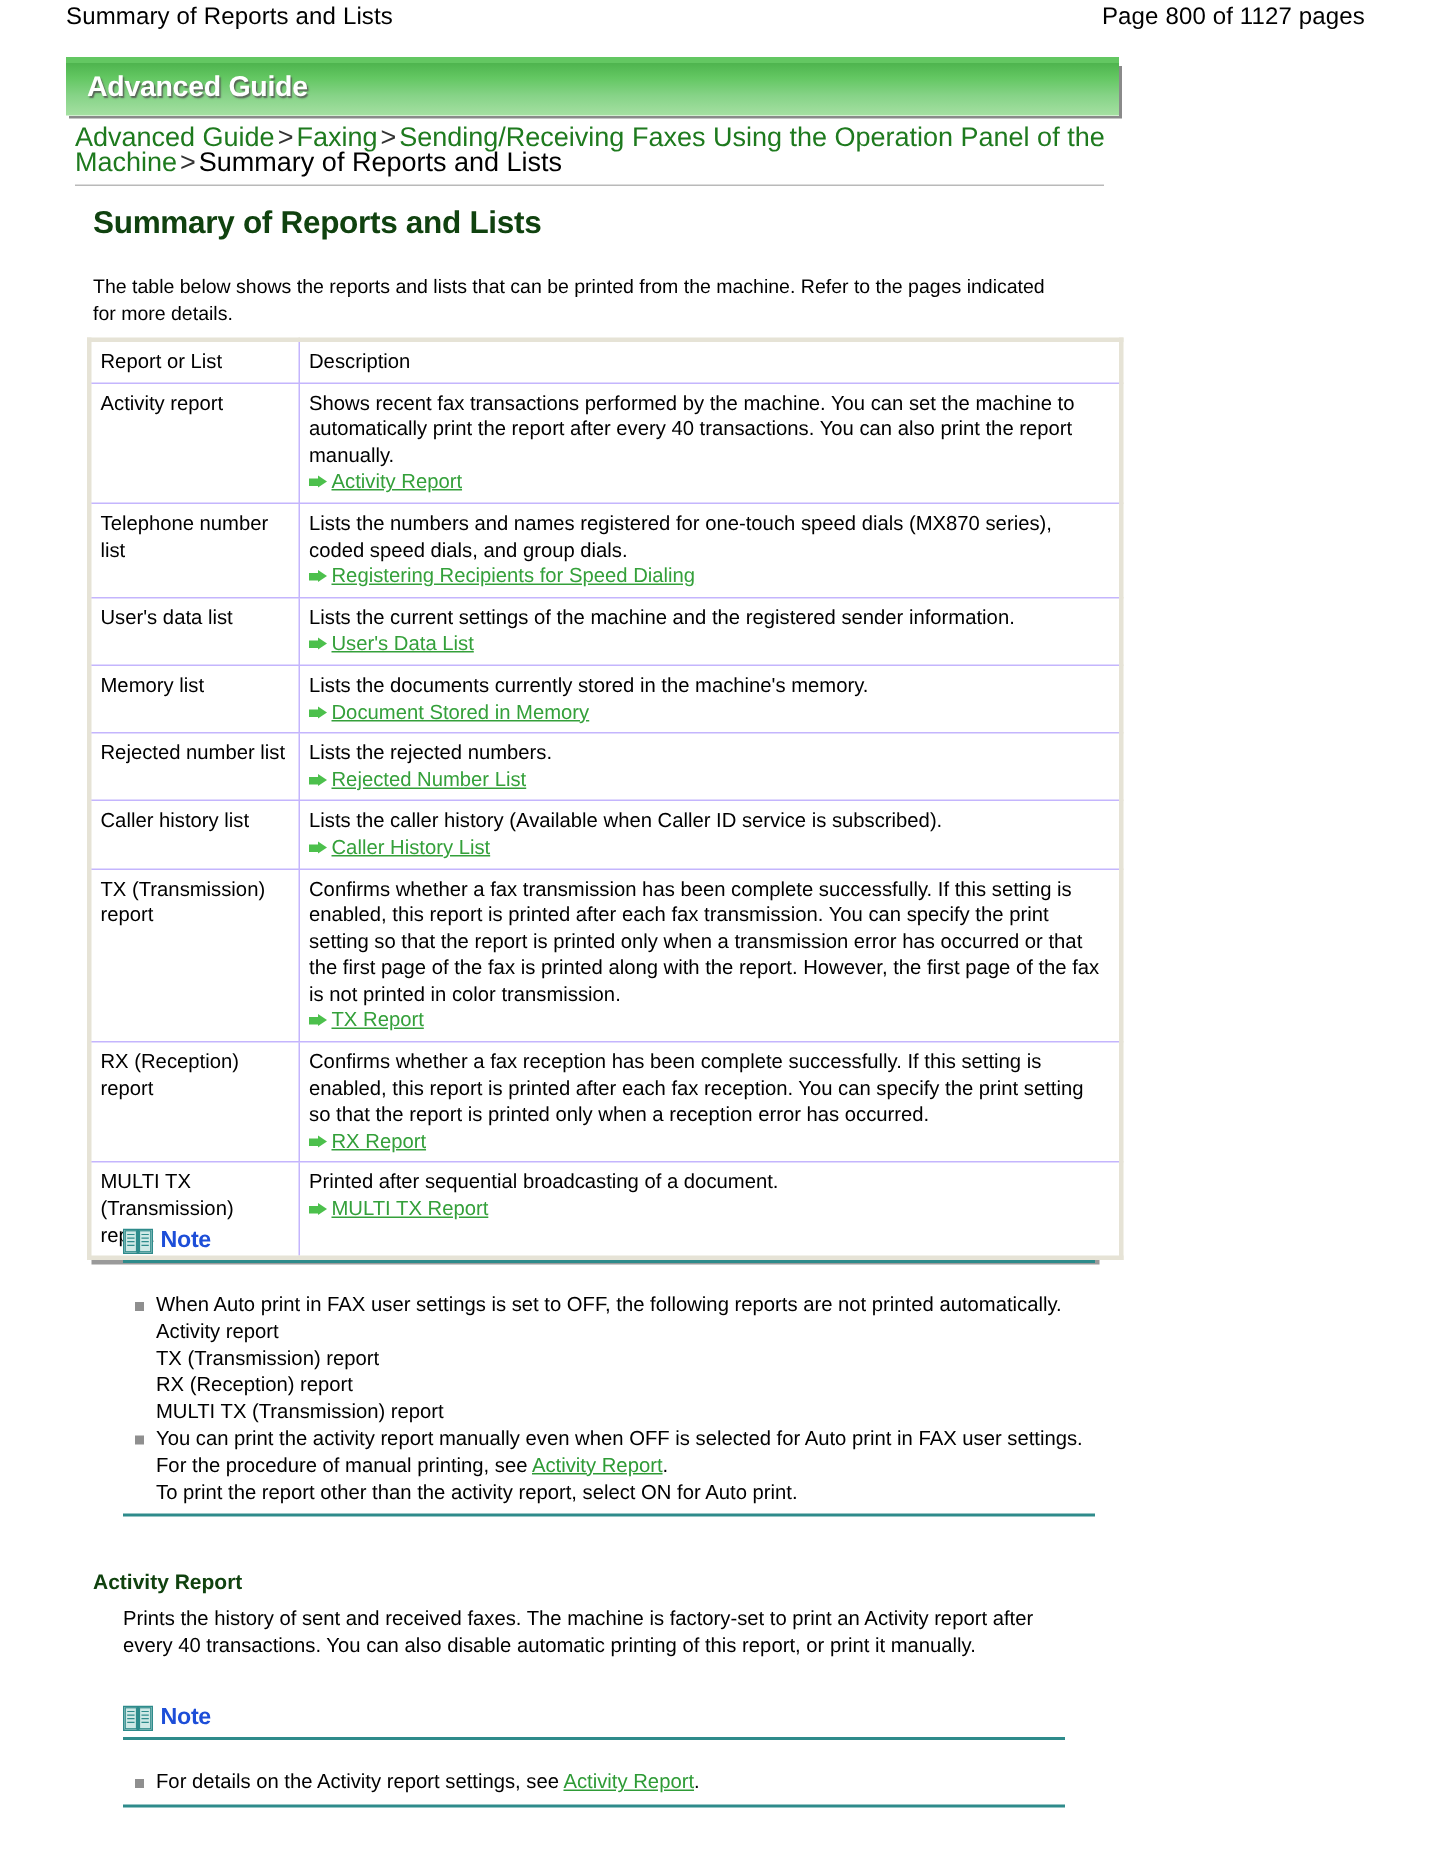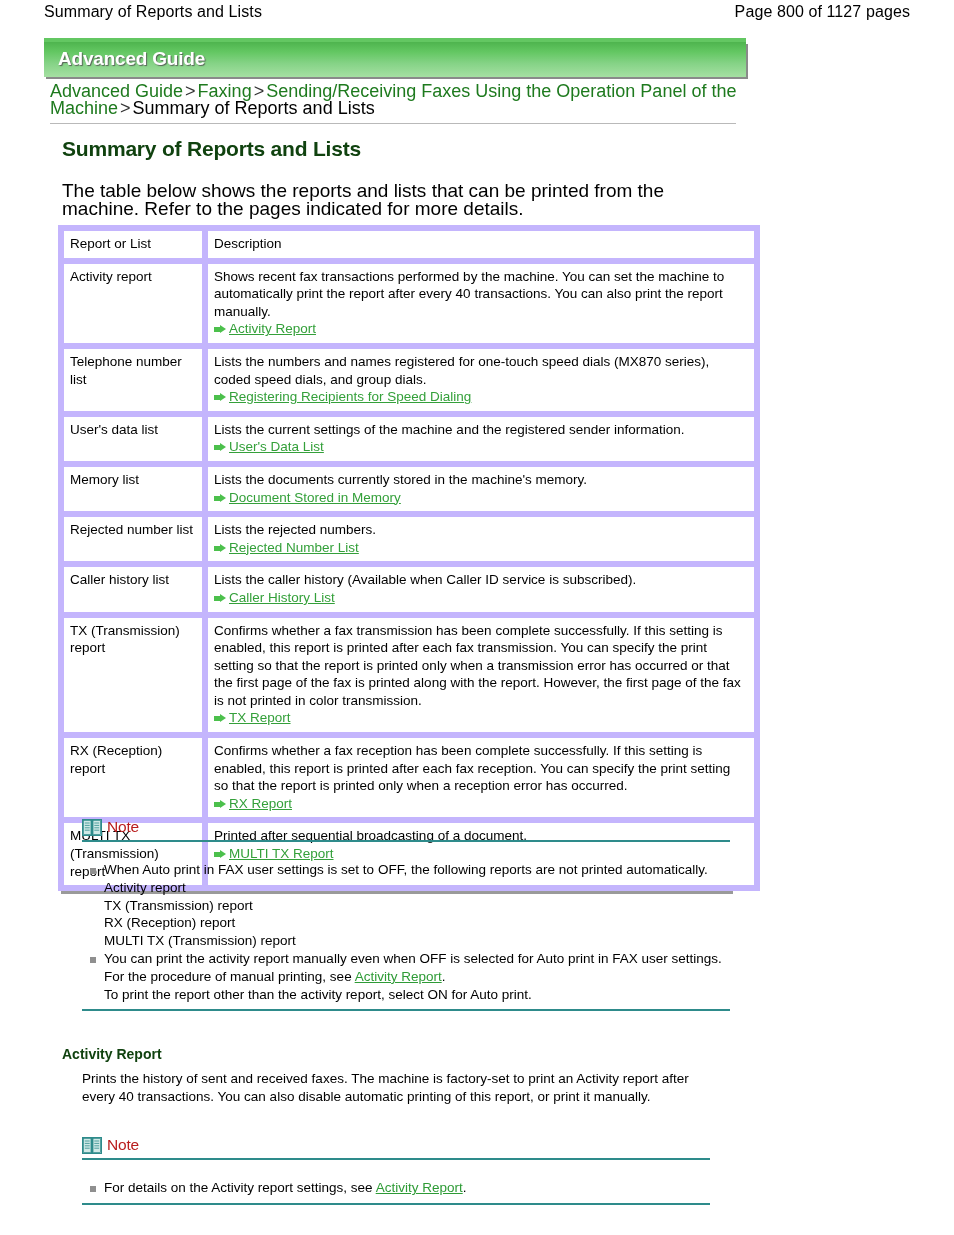--- a/index.html
+++ b/index.html
@@ -96,42 +96,42 @@
     color: #10420f;
     letter-spacing: -0.2px;
   }
 
   
   .intro {
     position: absolute;
     left: 62px;
     top: 182px;
     width: 648px;
-    font-size: 19px;
+    font-size: 13px;
     line-height: 18px;
     color: #000;
   }
 
   
   .report-table-wrap {
     position: absolute;
     left: 58px;
     top: 225px;
     width: 672px;
     box-shadow: 3px 3px 0 0 #9a9a9a;
   }
   table.report-table {
     border-collapse: collapse;
     width: 672px;
     background: #ffffff;
     border: 3px solid #e6e3d6;
     table-layout: fixed;
   }
   table.report-table td {
-    border: 6px solid #c4b5fd;
+    border: 1px solid #c4b5fd;
     vertical-align: top;
     padding: 4px 6px 5px 6px;
     font-size: 13.5px;
     line-height: 17.6px;
     color: #000;
   }
   table.report-table td.col-name { width: 126px; }
   table.report-table td.col-desc { width: 534px; }
 
   .arrow-link {
@@ -175,22 +175,22 @@
   }
   .note-icon {
     width: 20px;
     height: 17px;
     position: relative;
     flex: none;
   }
   .note-icon svg { display: block; }
   .note-title {
     font-size: 15.5px;
-    font-weight: normal;
-    color: #b91c1c;
+    font-weight: bold;
+    color: #1d4ed8;
     letter-spacing: -0.2px;
   }
   .note-rule {
     height: 2px;
     background: #2e8b8b;
     margin-top: 2px;
   }
   .note-body {
     font-size: 13.5px;
     line-height: 17.8px;

